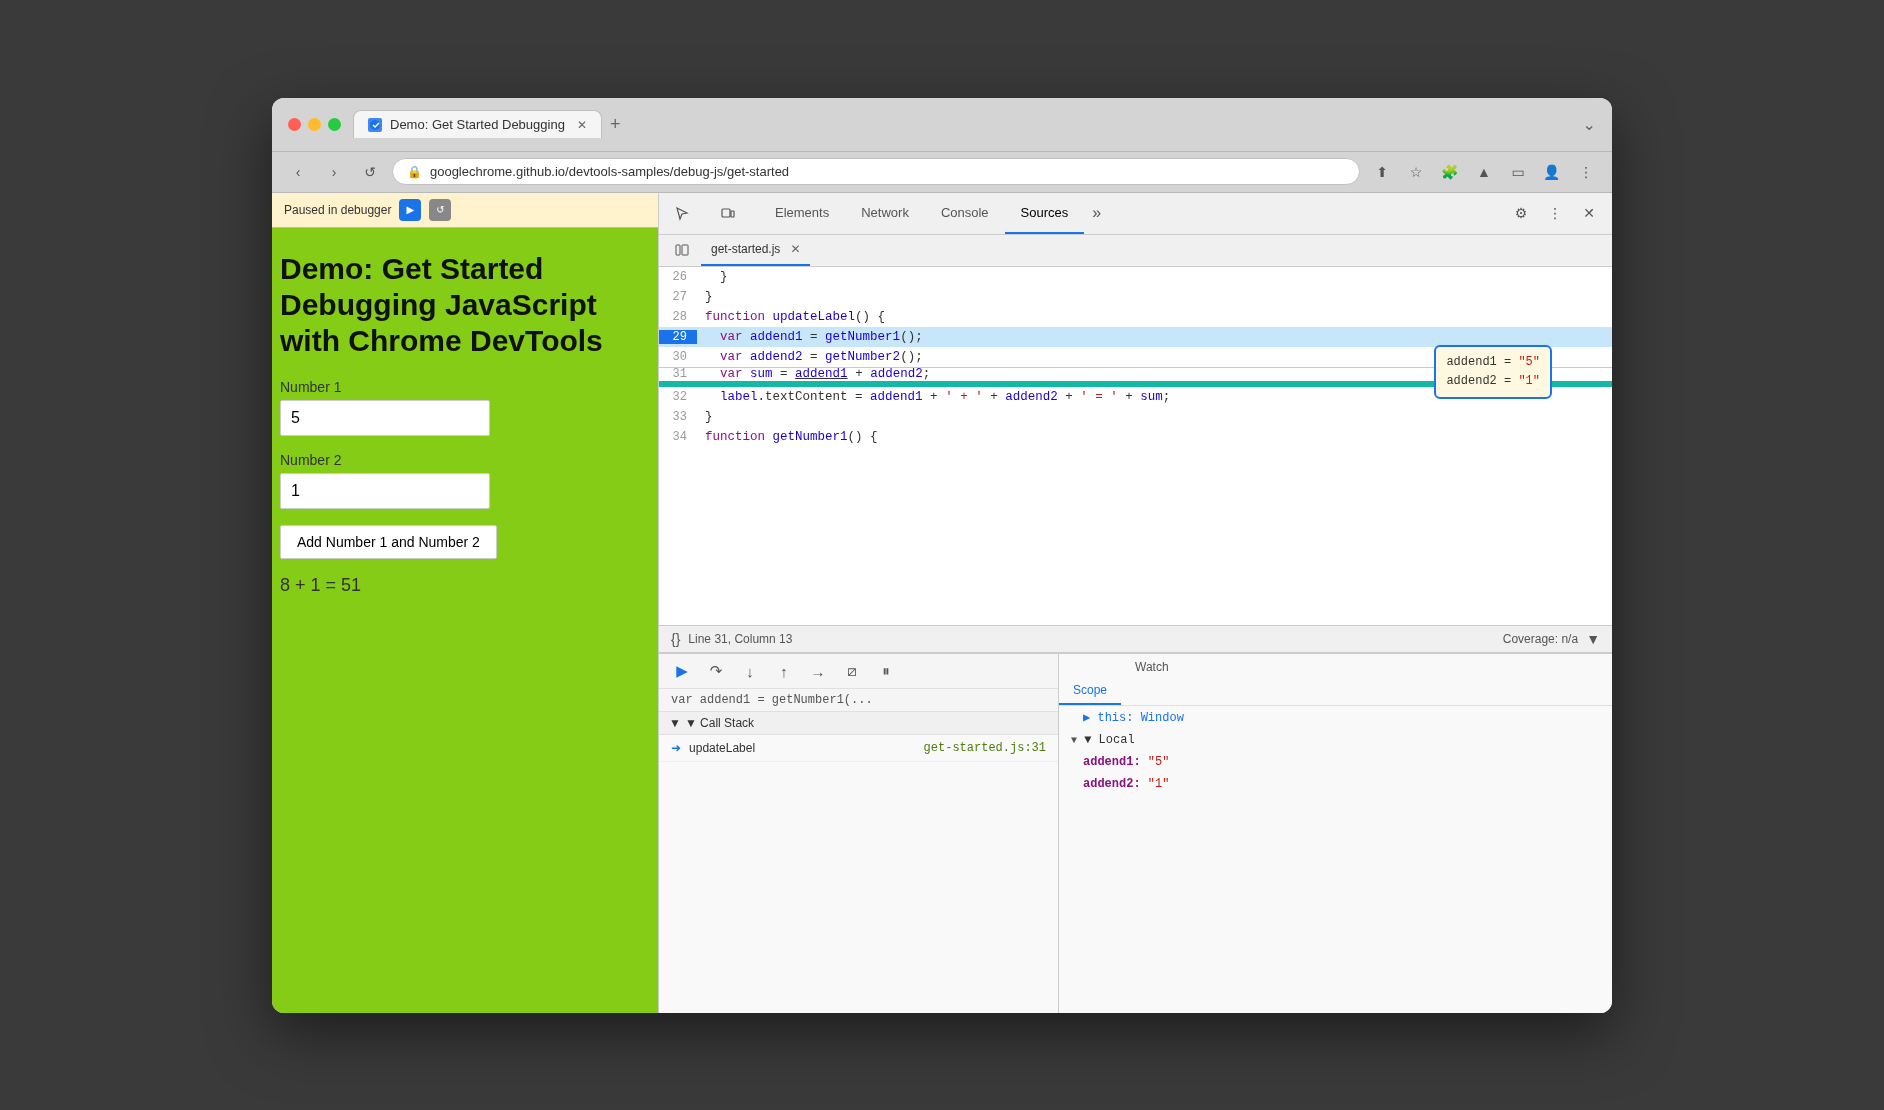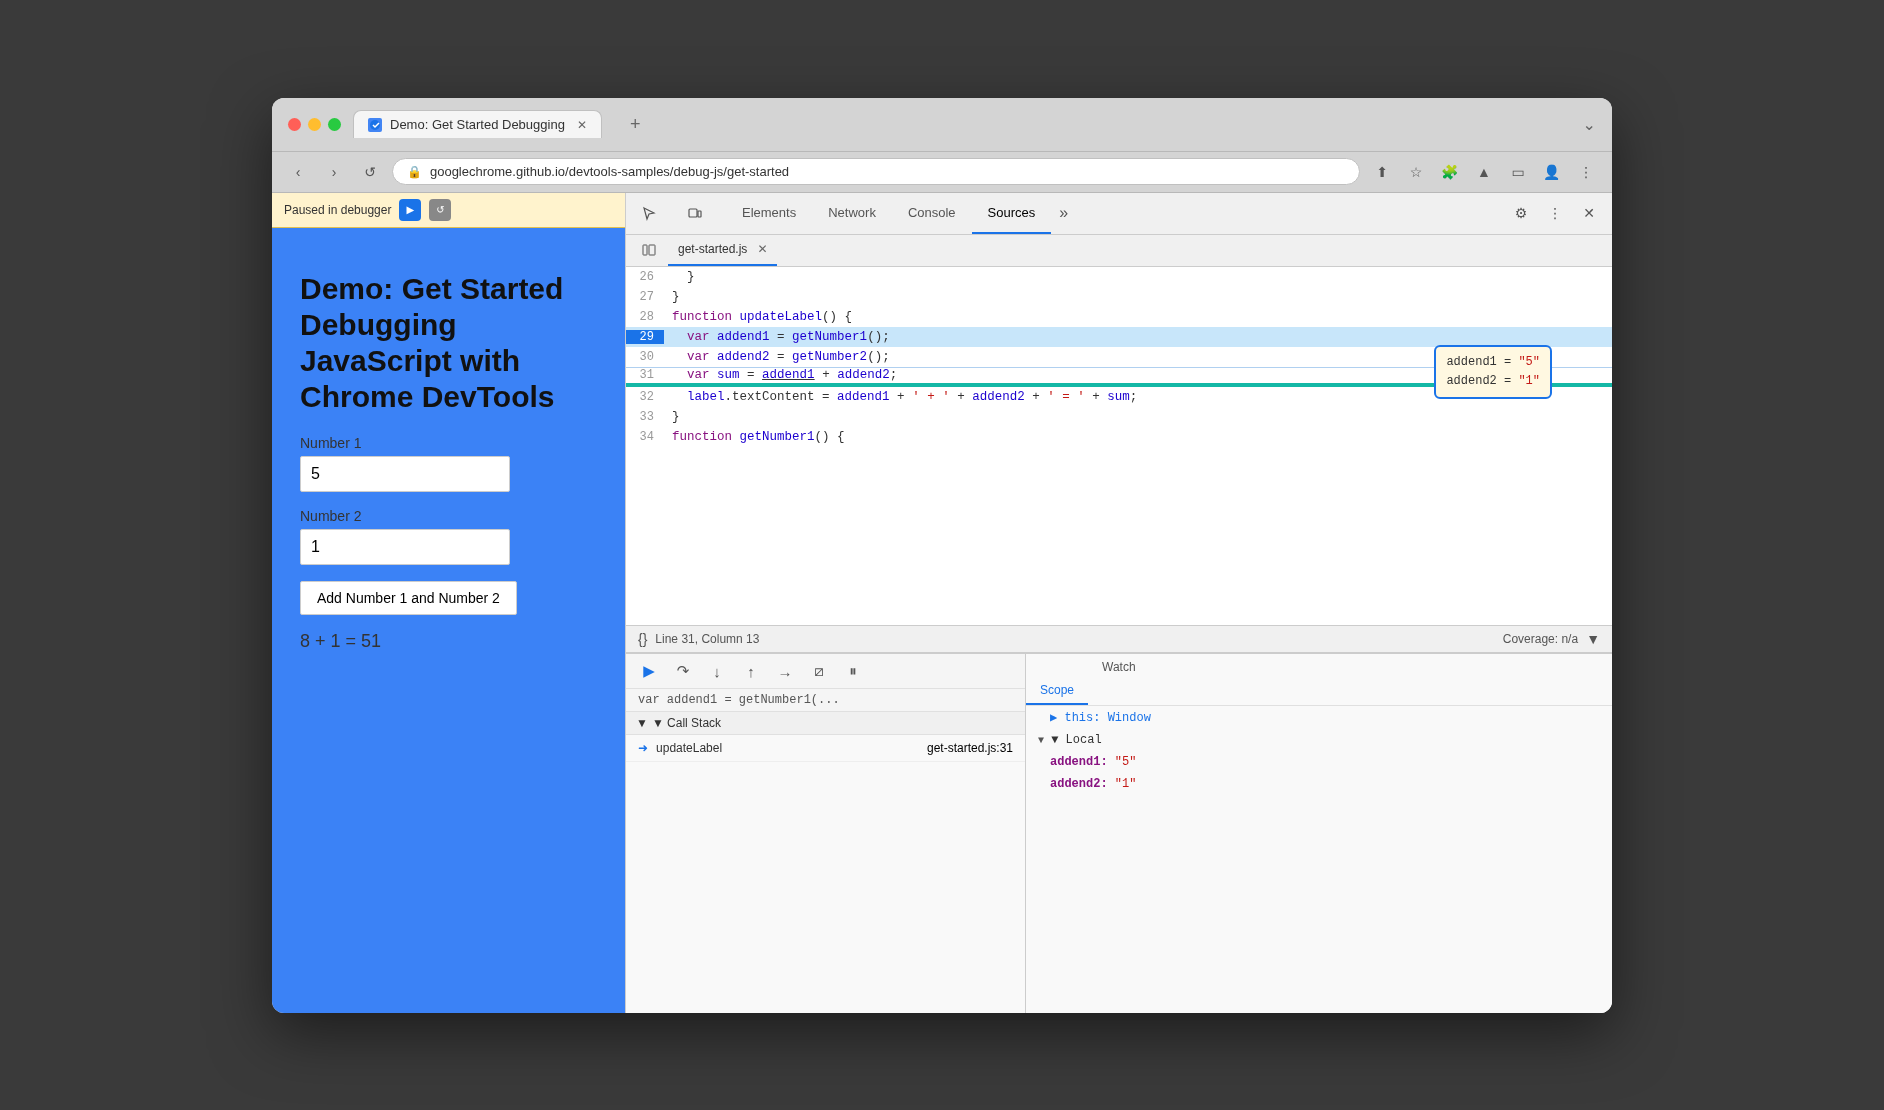--- a/index.html
+++ b/index.html
@@ -37,21 +37,21 @@
       height: 13px;
       border-radius: 50%;
     }
     .tl-red { background: #ff5f57; }
     .tl-yellow { background: #ffbd2e; }
     .tl-green { background: #28ca41; }
     .tabs-area {
       display: flex;
       align-items: center;
       flex: 1;
-      gap: 20px;
+      gap: 0;
     }
     .browser-tab {
       background: #f5f5f5;
       border-radius: 8px 8px 0 0;
       padding: 6px 14px;
       display: flex;
       align-items: center;
       gap: 8px;
       font-size: 13px;
       color: #333;
@@ -136,23 +136,23 @@
       cursor: pointer;
       border-radius: 4px;
     }
     
     .main-content {
       display: flex;
       height: 820px;
     }
     
     .webpage-area {
-      width: 354px;
-      background: #3b82f6;
-      padding: 28px;
+      width: 387px;
+      background: #84cc16;
+      padding: 8px;
       border-right: 1px solid #ccc;
       position: relative;
     }
     .debugger-banner {
       position: absolute;
       top: 0;
       left: 0;
       right: 0;
       background: #fff3cd;
       border-bottom: 1px solid #e0c050;
@@ -436,22 +436,23 @@
       display: flex;
       align-items: center;
       gap: 8px;
       border-bottom: 1px solid #eee;
     }
     .call-stack-arrow {
       color: #1a73e8;
       font-size: 12px;
     }
     .call-stack-file {
-      color: #000000;
+      color: #4d7c0f;
       margin-left: auto;
+      font-family: Liberation Mono, monospace;
     }
     .scope-entry {
       padding: 4px 12px;
       font-size: 12px;
       color: #333;
       font-family: 'Courier New', monospace;
     }
     .scope-key { color: #881280; font-weight: 600; }
     .scope-val { color: #c41a16; }
     .scope-blue { color: #1a73e8; }
@@ -626,21 +627,21 @@
               <div class="tooltip-var">addend1 = <span class="tooltip-str">"5"</span></div>
               <div class="tooltip-var">addend2 = <span class="tooltip-str">"1"</span></div>
             </div>
           </div>
 
           <div class="code-line">
             <span class="line-num">30</span>
             <span class="code-content">  <span class="kw">var</span> <span class="var">addend2</span> <span class="punct">=</span> <span class="fn">getNumber2</span><span class="punct">();</span></span>
           </div>
 
-          <div class="code-line" style="border-bottom: 4px solid #14b8a6; border-top: 1px solid #b0d0f0;">
+          <div class="code-line" style="border-bottom: 6px solid #14b8a6; border-top: 1px solid #b0d0f0;">
             <span class="line-num">31</span>
             <span class="code-content">  <span class="kw">var</span> <span class="var">sum</span> <span class="punct">=</span> <span class="underlined"><span class="var">addend1</span></span> <span class="punct">+</span> <span class="var">addend2</span><span class="punct">;</span></span>
           </div>
 
           <div class="code-line">
             <span class="line-num">32</span>
             <span class="code-content">  <span class="var">label</span><span class="punct">.textContent =</span> <span class="var">addend1</span> <span class="punct">+</span> <span class="str">' + '</span> <span class="punct">+</span> <span class="var">addend2</span> <span class="punct">+</span> <span class="str">' = '</span> <span class="punct">+</span> <span class="var">sum</span><span class="punct">;</span></span>
           </div>
 
           <div class="code-line">

